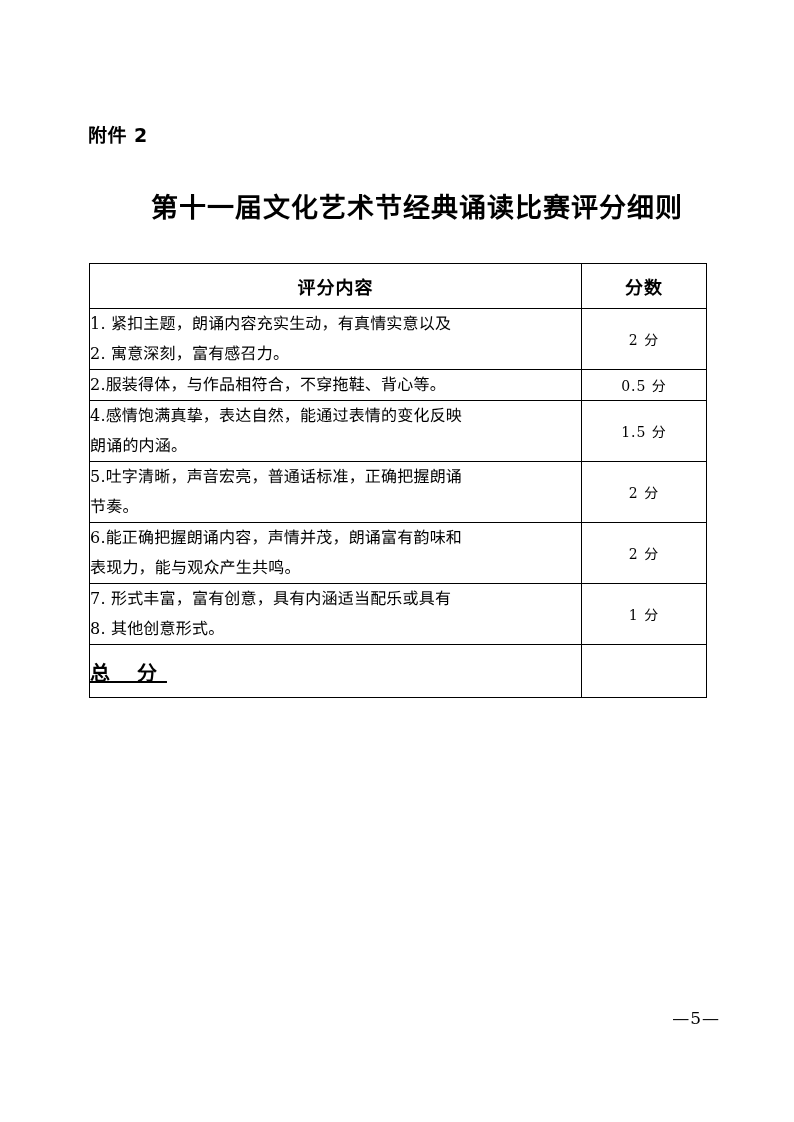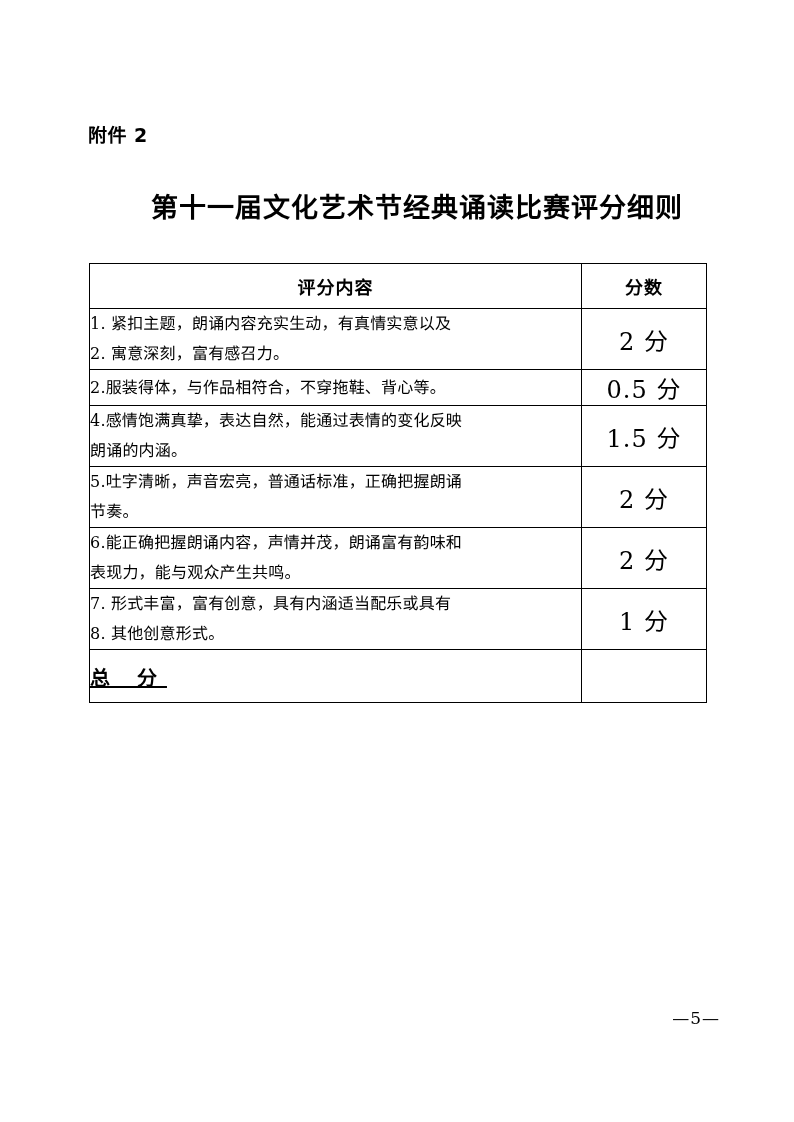--- a/index.html
+++ b/index.html
@@ -84,21 +84,21 @@
     letter-spacing: 0.2px;
   }
 
   .content-cell .line {
     display: block;
     white-space: nowrap;
   }
 
   .score-cell {
     font-family: "DejaVu Serif", "Liberation Serif", serif;
-    font-size: 24px;
+    font-size: 14px;
     text-align: center;
     letter-spacing: 1px;
   }
 
   .total-cell {
     font-family: "DejaVu Sans", "Liberation Sans", sans-serif;
     font-size: 20px;
     font-weight: 700;
     text-align: left;
     height: 52px;

